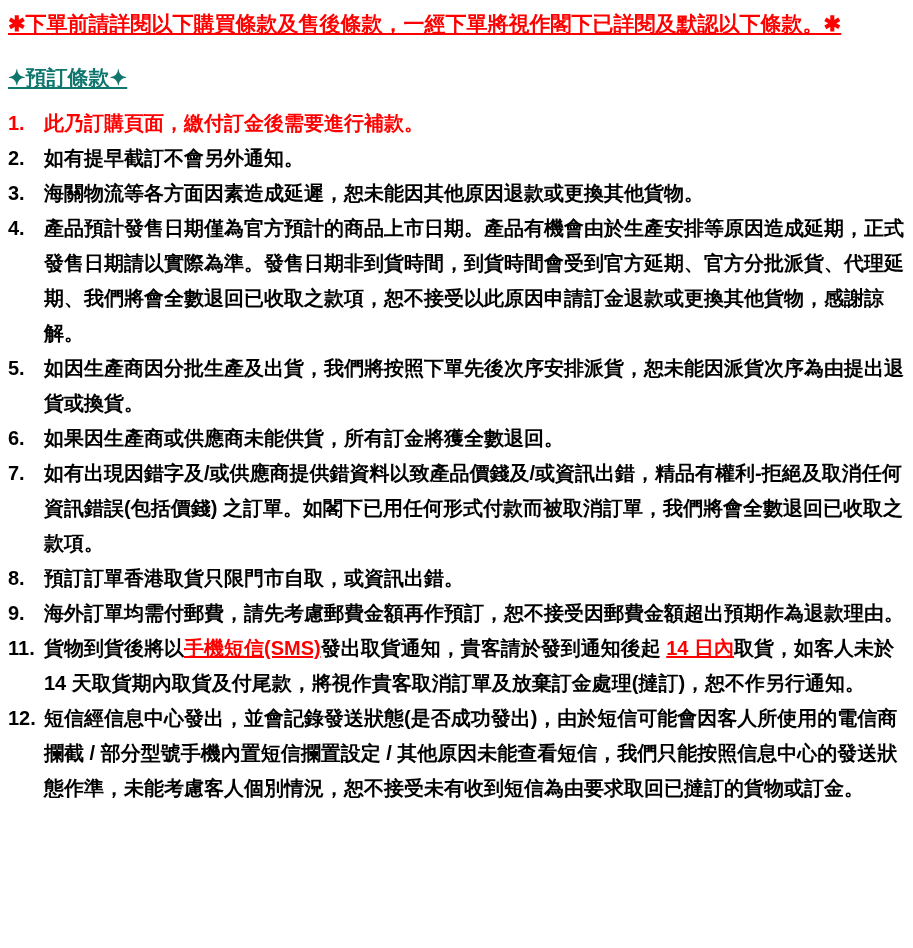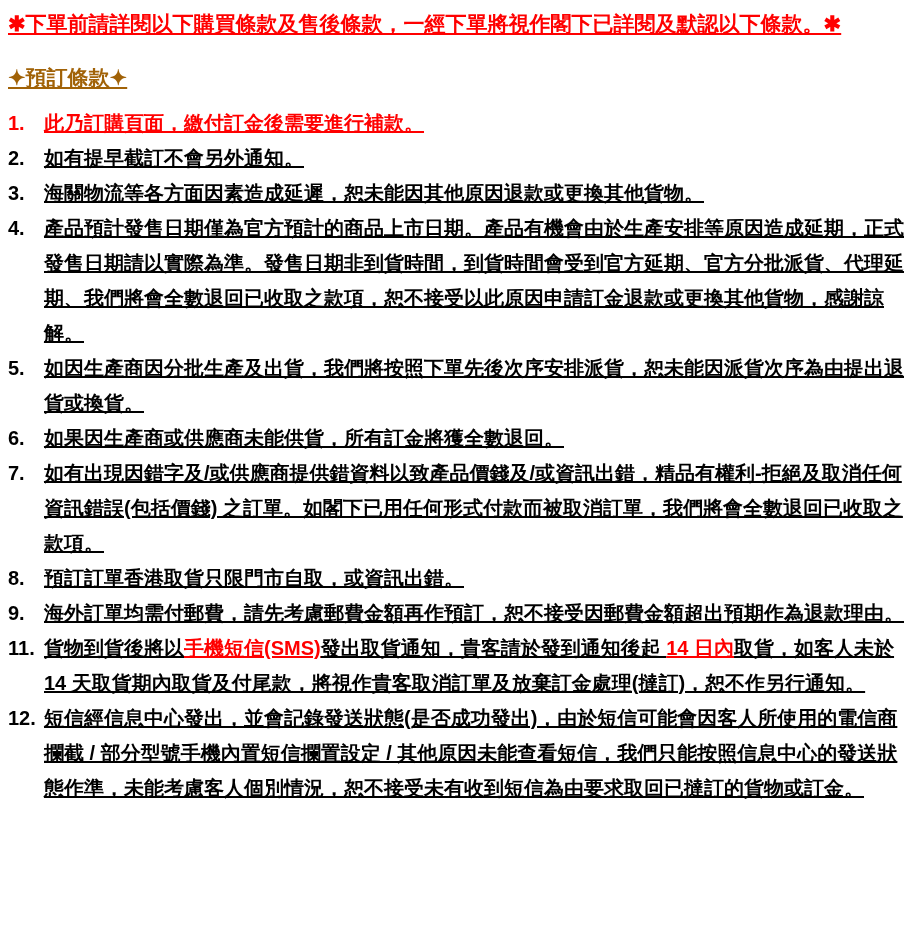--- a/index.html
+++ b/index.html
@@ -18,21 +18,21 @@
     background: #ffffff;
   }
   .header-notice {
     color: #ff0000;
     font-size: 21px;
     line-height: 28px;
     text-decoration: underline;
     margin: 2px 0 26px 0;
   }
   .section-title {
-    color: #a16207;
+    color: #0f766e;
     font-size: 21px;
     line-height: 28px;
     text-decoration: underline;
     margin: 0 0 14px 0;
   }
   .terms-list {
     list-style: none;
     margin: 0;
     padding: 0;
     font-size: 20px;
@@ -46,21 +46,21 @@
     flex: 0 0 auto;
     min-width: 36px;
     white-space: nowrap;
   }
   .term-item .txt {
     flex: 1 1 auto;
   }
   .term-item.red,
   .term-item.red .num,
   .term-item.red .txt { color: #ff0000; }
-  .seg-normal { color: inherit; text-decoration: underline; }
+  .seg-normal { color: inherit; }
   .seg-red-underline {
     color: #ff0000;
     text-decoration: underline;
     text-decoration-color: #ff0000;
   }
   a.seg-link {
     color: #0000ee;
     text-decoration: underline;
   }
 </style>

